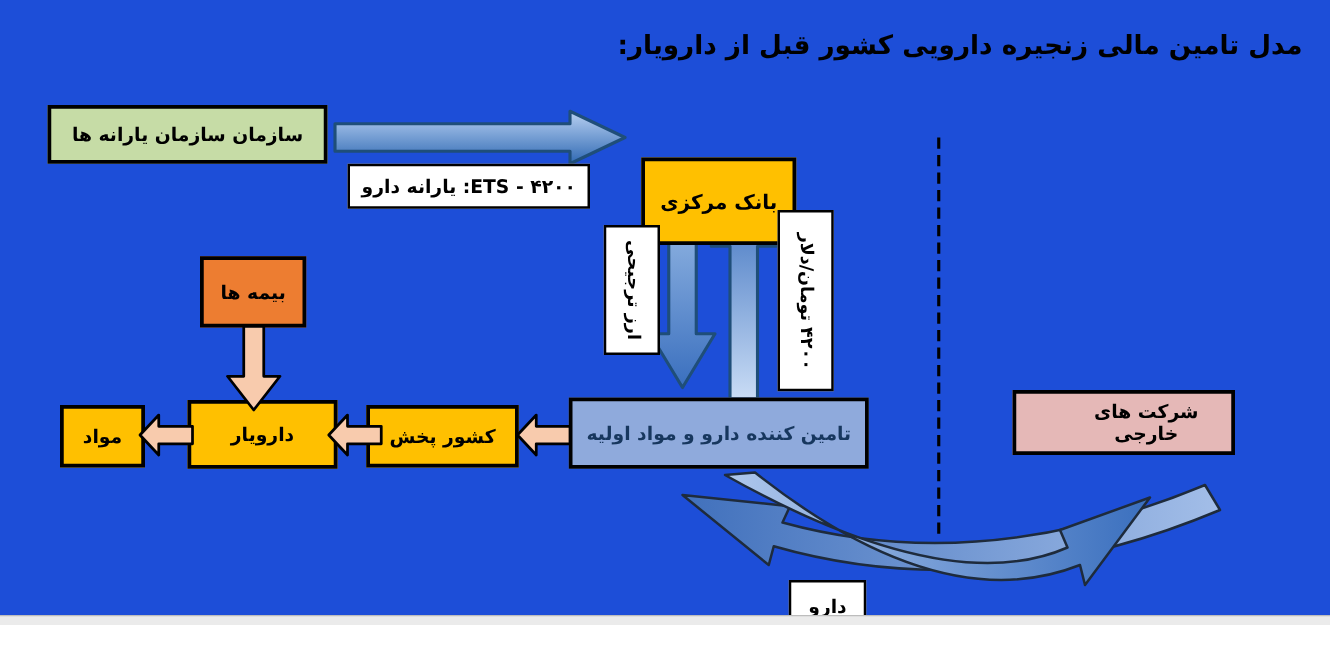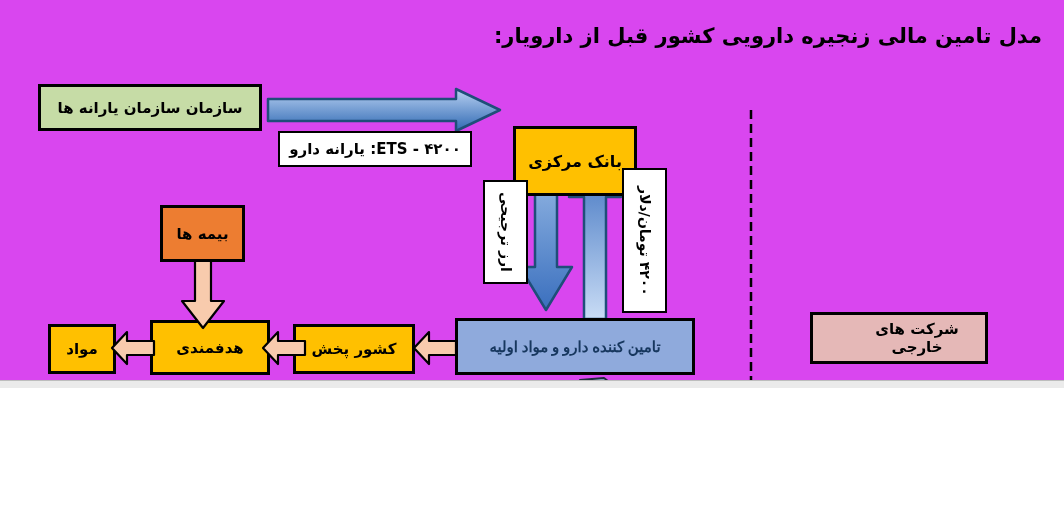--- a/index.html
+++ b/index.html
@@ -1,17 +1,17 @@
 <!DOCTYPE html>
 <html lang="fa"><head>
 <meta charset="utf-8">
 <style>
   html,body{margin:0;padding:0;background:#fff;}
   .stage{
-    position:relative;width:1064px;height:388px;background:#d946ef;overflow:hidden;
+    position:relative;width:1064px;height:500px;background:#1d4ed8;overflow:hidden;
     font-family:"DejaVu Sans",sans-serif;
   }
   .title{
     position:absolute;top:24px;right:22px;direction:rtl;
     font-size:21px;font-weight:bold;color:#000;white-space:nowrap;
   }
   .node{
     position:absolute;border:3px solid #000;display:flex;align-items:center;justify-content:center;
     font-weight:bold;direction:rtl;text-align:center;color:#000;box-sizing:border-box;z-index:2;
   }
@@ -106,25 +106,25 @@
     <path d="M 446,12 Q 268,86 108,42 L 114,29 L 28,20 L 97,76 L 101,61 Q 272,110 458,32 Z" fill="url(#gI)" stroke="#1E2B3C" stroke-width="2" stroke-linejoin="round"></path>
     <path d="M 62,4 Q 240,104 336,62 L 330,48 L 402,22 L 350,92 L 346,76 Q 235,120 86,2 Z" fill="url(#gE)" stroke="#1E2B3C" stroke-width="2" stroke-linejoin="round"></path>
   </svg>
 
   <div class="node box-subsidy" style="background-color: rgb(198, 220, 166);">سازمان سازمان یارانه ها</div>
 
   <div class="node box-bank" style="background-color: rgb(255, 192, 0); margin-top: 44px;">بانک مرکزی</div>
 
   <div class="node box-insur" style="background-color: rgb(237, 125, 49);">بیمه ها</div>
 
-  <div class="node box-supplier" style="background-color: rgb(143, 170, 220); font-family: Liberation Serif, serif;">تامین کننده دارو و مواد اولیه</div>
+  <div class="node box-supplier" style="background-color: rgb(143, 170, 220);">تامین کننده دارو و مواد اولیه</div>
 
   <div class="node box-dist" style="background-color: rgb(255, 192, 0);">کشور پخش</div>
 
-  <div class="node box-pharm" style="background-color: rgb(255, 192, 0);">هدفمندی</div>
+  <div class="node box-pharm" style="background-color: rgb(255, 192, 0);">دارویار</div>
 
   <div class="node box-people" style="background-color: rgb(255, 192, 0);">مواد</div>
 
   <div class="node box-foreign" style="background-color: rgb(229, 184, 183); padding-left: 36px;">شرکت های خارجی</div>
 
   <div class="wlabel lbl-ets">۴۲۰۰ - ETS: یارانه دارو</div>
 
   <div class="wlabel vlabel lbl-currency">
     <span class="rot">ارز ترجیحی</span>
   </div>

